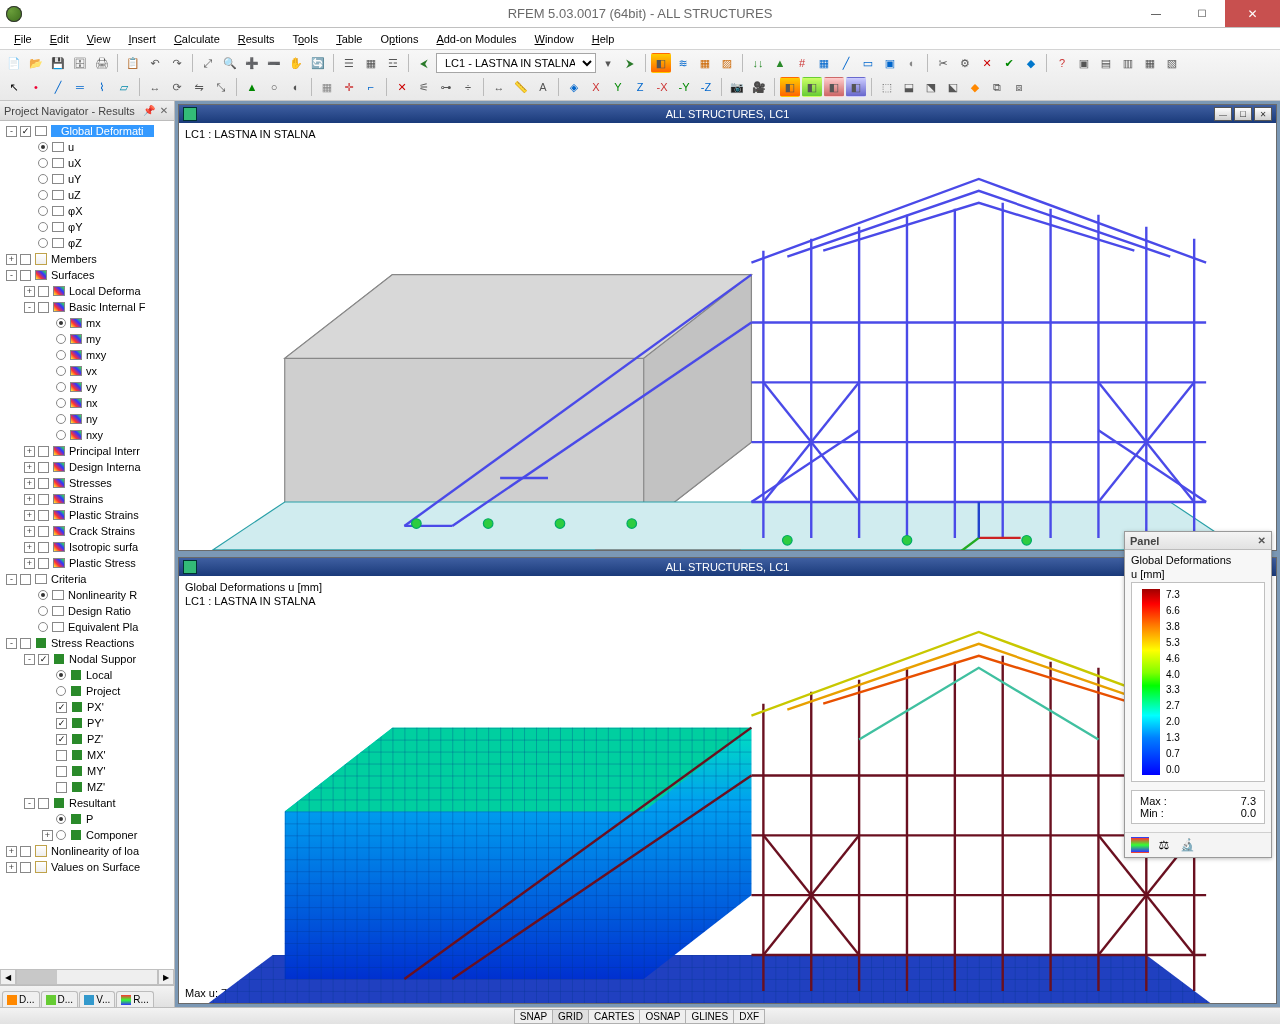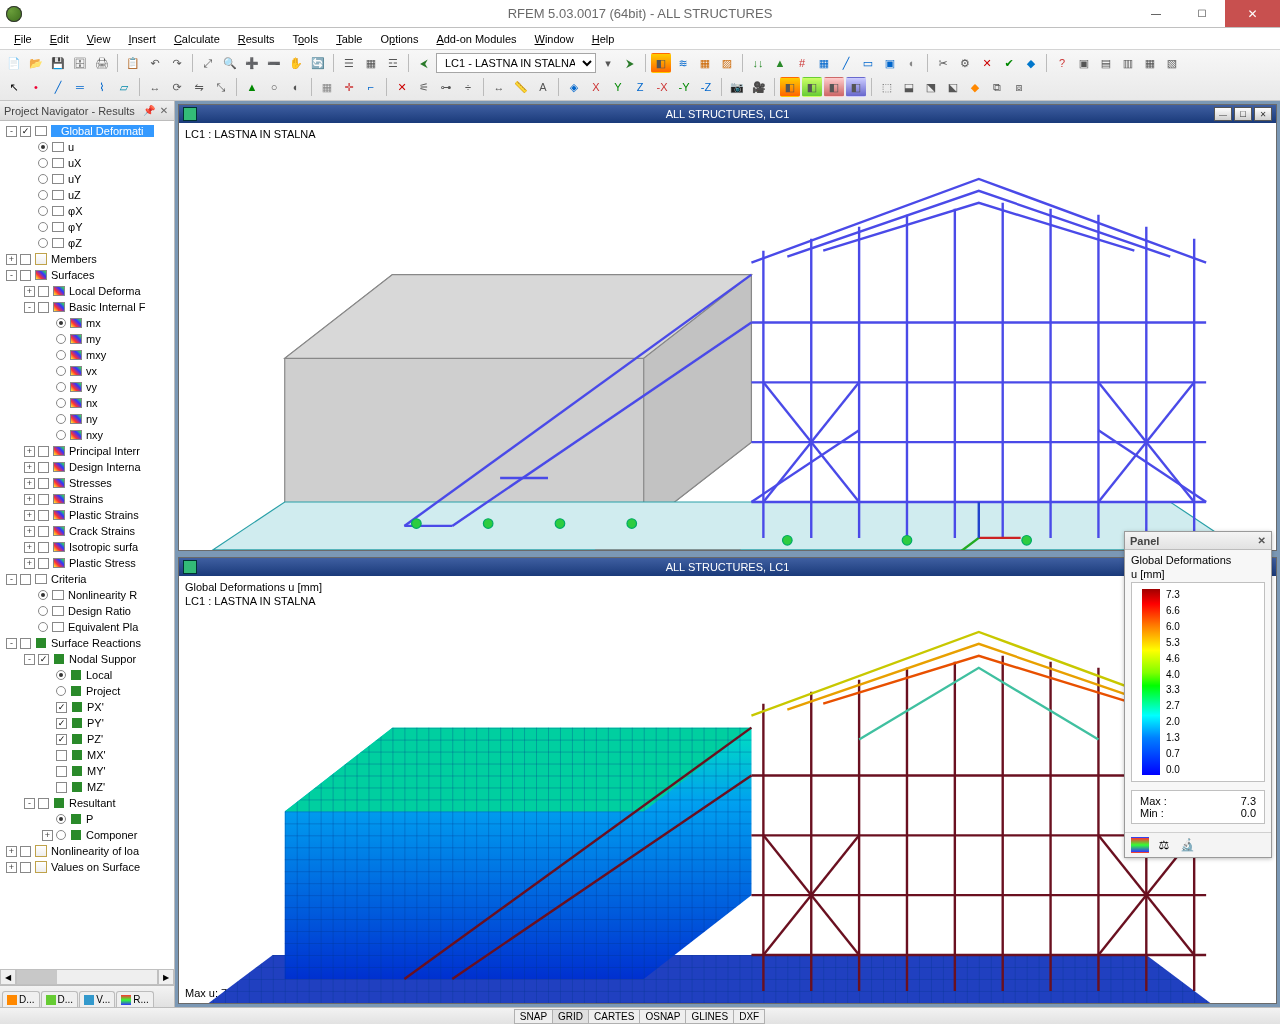--- a/index.html
+++ b/index.html
@@ -521,21 +521,21 @@
           </span>
           <span class="lbl">Equivalent Pla</span>
         </div>
         <div class="node">
           <span class="ind" style="width: 6px;"></span>
           <span class="tw">-</span>
           <span class="chk"></span>
           <span class="ic">
             <span class="ic-react"></span>
           </span>
-          <span class="lbl">Surface Reactions</span>
+          <span class="lbl">Stress Reactions</span>
         </div>
         <div class="node">
           <span class="ind" style="width: 24px;"></span>
           <span class="tw">-</span>
           <span class="chk">✓</span>
           <span class="ic">
             <span class="ic-react"></span>
           </span>
           <span class="lbl">Nodal Suppor</span>
         </div>
@@ -850,21 +850,21 @@
         <span class="x">✕</span>
       </div>
       <div class="panel-body">
         <div class="ptxt">Global Deformations</div>
         <div class="ptxt">u [mm]</div>
         <div class="legend-frame">
           <div class="legend-bar"></div>
           <div class="legend-ticks" id="legend-ticks">
               <div>7.3</div>
               <div>6.6</div>
-              <div>6.0</div>
+              <div>3.8</div>
               <div>5.3</div>
               <div>4.6</div>
               <div>4.0</div>
               <div>3.3</div>
               <div>2.7</div>
               <div>2.0</div>
               <div>1.3</div>
               <div>0.7</div>
               <div>0.0</div>
             </div>

